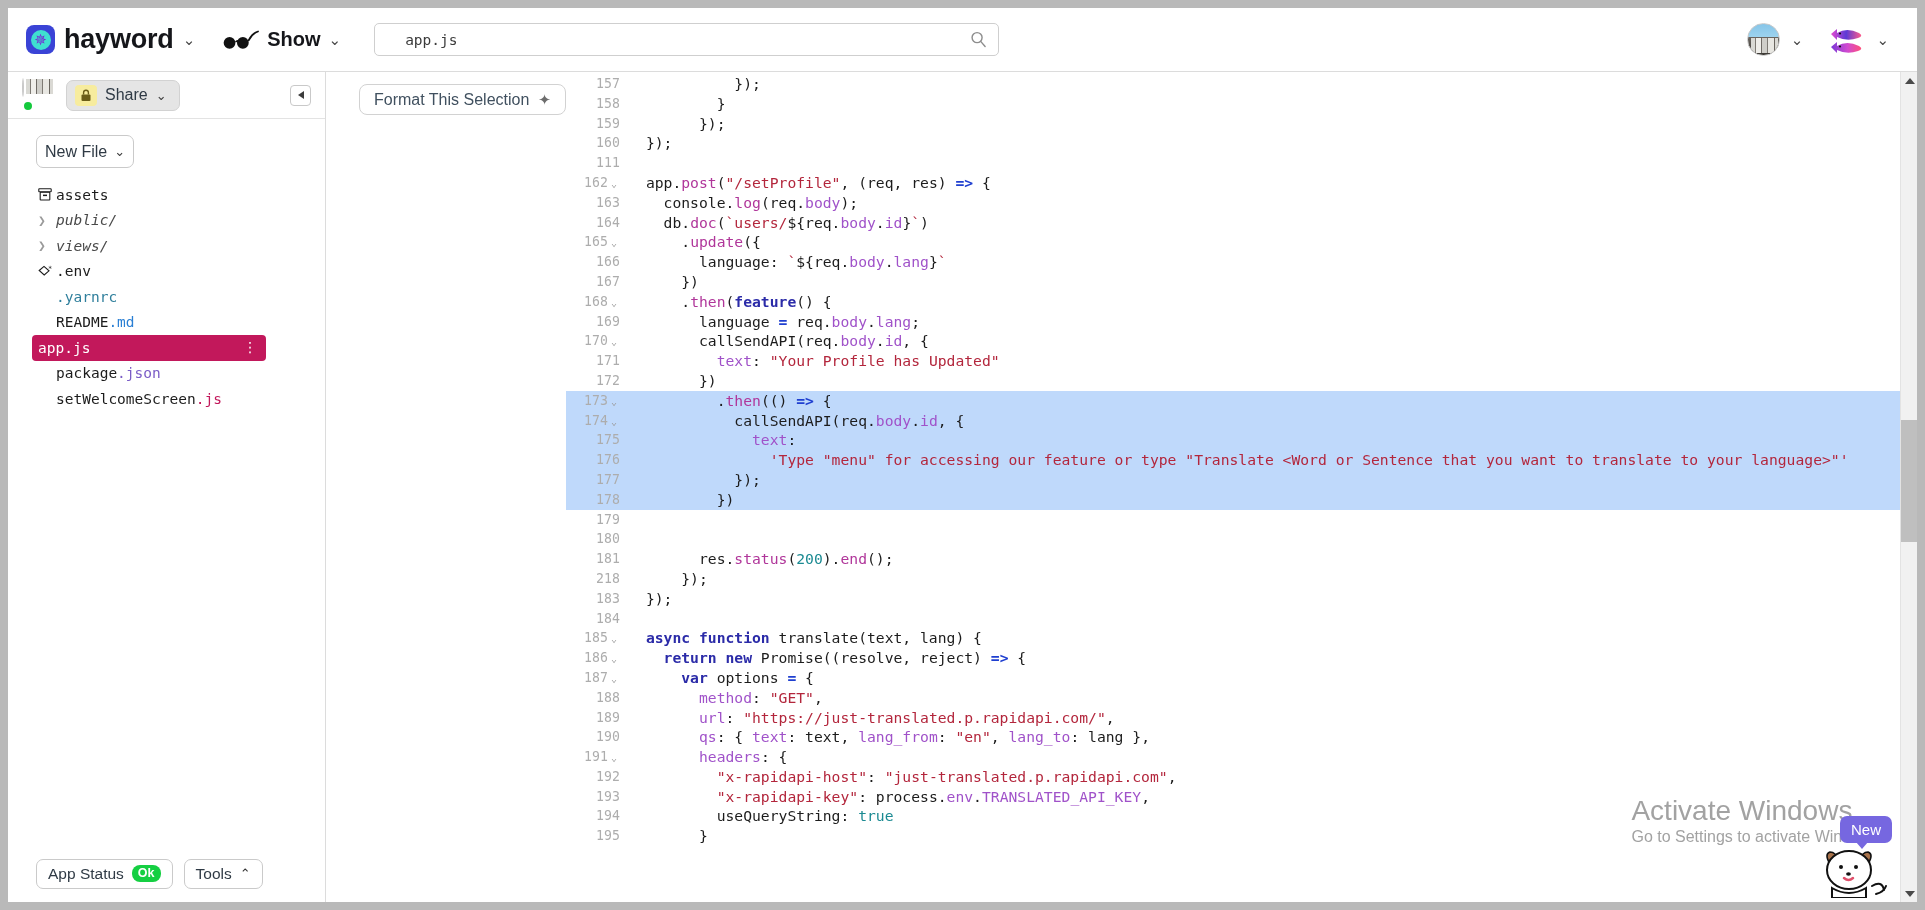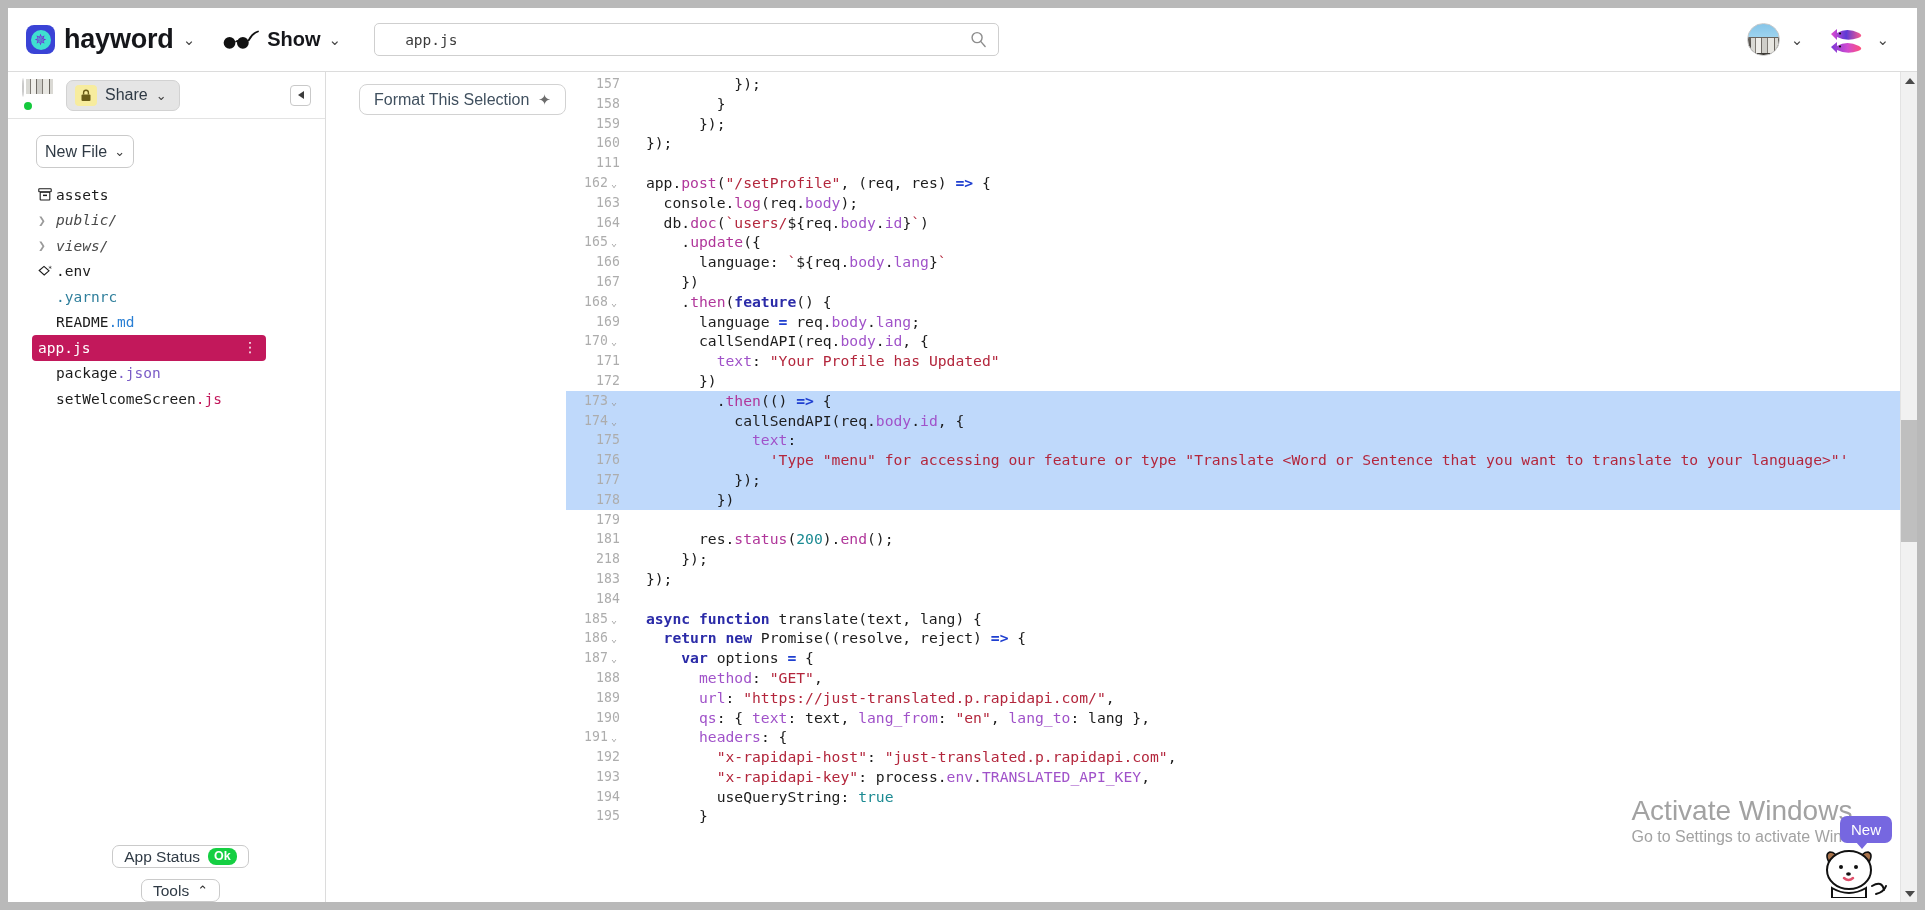--- a/index.html
+++ b/index.html
@@ -162,21 +162,20 @@
   .ext-js { color: #c2185b; }
   .ext-json { color: #7a5cc6; }
   .ext-md { color: #2a7fd4; }
   .ext-yarnrc { color: #2f7f9c; }
 
   .side-foot {
     height: 58px; min-height: 58px;
     display: flex; align-items: center; gap: 11px;
     padding: 0 0 0 28px;
     border-top: 1px solid transparent;
-    flex-direction: column;
   }
   .pill {
     height: 30px; border: 1px solid #cacaca; border-radius: 7px;
     display: flex; align-items: center; gap: 8px;
     padding: 0 11px; font-size: 15.5px; color: #2f3a45;
     cursor: pointer; background: #fff;
   }
   .ok-badge {
     background: #15cf42; color: #fff; font-size: 12.5px; font-weight: bold;
     border-radius: 8px; padding: 2px 6px; line-height: 1.1;
@@ -472,20 +471,21 @@
             <div class="cl"><span class="gutter">170<span class="fold">⌄</span></span><span class="ctext"><span class="pl">      callSendAPI(req.</span><span class="pr">body</span><span class="pl">.</span><span class="pr">id</span><span class="pl">, {</span></span></div>
             <div class="cl"><span class="gutter">171</span><span class="ctext"><span class="pl">        </span><span class="pr">text</span><span class="pl">: </span><span class="st">"Your Profile has Updated"</span></span></div>
             <div class="cl"><span class="gutter">172</span><span class="ctext"><span class="pl">      })</span></span></div>
             <div class="cl sel"><span class="gutter">173<span class="fold">⌄</span></span><span class="ctext"><span class="pl">        .</span><span class="fn">then</span><span class="pl">(() </span><span class="op">=&gt;</span><span class="pl"> {</span></span></div>
             <div class="cl sel"><span class="gutter">174<span class="fold">⌄</span></span><span class="ctext"><span class="pl">          callSendAPI(req.</span><span class="pr">body</span><span class="pl">.</span><span class="pr">id</span><span class="pl">, {</span></span></div>
             <div class="cl sel"><span class="gutter">175</span><span class="ctext"><span class="pl">            </span><span class="pr">text</span><span class="pl">:</span></span></div>
             <div class="cl sel"><span class="gutter">176</span><span class="ctext"><span class="pl">              </span><span class="st">'Type "menu" for accessing our feature or type "Translate &lt;Word or Sentence that you want to translate to your language&gt;"'</span></span></div>
             <div class="cl sel"><span class="gutter">177</span><span class="ctext"><span class="pl">          });</span></span></div>
             <div class="cl sel"><span class="gutter">178</span><span class="ctext"><span class="pl">        })</span></span></div>
             <div class="cl"><span class="gutter">179</span><span class="ctext"></span></div>
+            <div class="cl"><span class="gutter">180</span><span class="ctext"></span></div>
             <div class="cl"><span class="gutter">181</span><span class="ctext"><span class="pl">      res.</span><span class="fn">status</span><span class="pl">(</span><span class="nu">200</span><span class="pl">).</span><span class="fn">end</span><span class="pl">();</span></span></div>
             <div class="cl"><span class="gutter">218</span><span class="ctext"><span class="pl">    });</span></span></div>
             <div class="cl"><span class="gutter">183</span><span class="ctext"><span class="pl">});</span></span></div>
             <div class="cl"><span class="gutter">184</span><span class="ctext"></span></div>
             <div class="cl"><span class="gutter">185<span class="fold">⌄</span></span><span class="ctext"><span class="k">async function</span><span class="pl"> translate(text, lang) {</span></span></div>
             <div class="cl"><span class="gutter">186<span class="fold">⌄</span></span><span class="ctext"><span class="pl">  </span><span class="k">return new</span><span class="pl"> Promise((resolve, reject) </span><span class="op">=&gt;</span><span class="pl"> {</span></span></div>
             <div class="cl"><span class="gutter">187<span class="fold">⌄</span></span><span class="ctext"><span class="pl">    </span><span class="k">var</span><span class="pl"> options </span><span class="op">=</span><span class="pl"> {</span></span></div>
             <div class="cl"><span class="gutter">188</span><span class="ctext"><span class="pl">      </span><span class="pr">method</span><span class="pl">: </span><span class="st">"GET"</span><span class="pl">,</span></span></div>
             <div class="cl"><span class="gutter">189</span><span class="ctext"><span class="pl">      </span><span class="pr">url</span><span class="pl">: </span><span class="st">"https://just-translated.p.rapidapi.com/"</span><span class="pl">,</span></span></div>
             <div class="cl"><span class="gutter">190</span><span class="ctext"><span class="pl">      </span><span class="pr">qs</span><span class="pl">: { </span><span class="pr">text</span><span class="pl">: text, </span><span class="pr">lang_from</span><span class="pl">: </span><span class="st">"en"</span><span class="pl">, </span><span class="pr">lang_to</span><span class="pl">: lang },</span></span></div>

